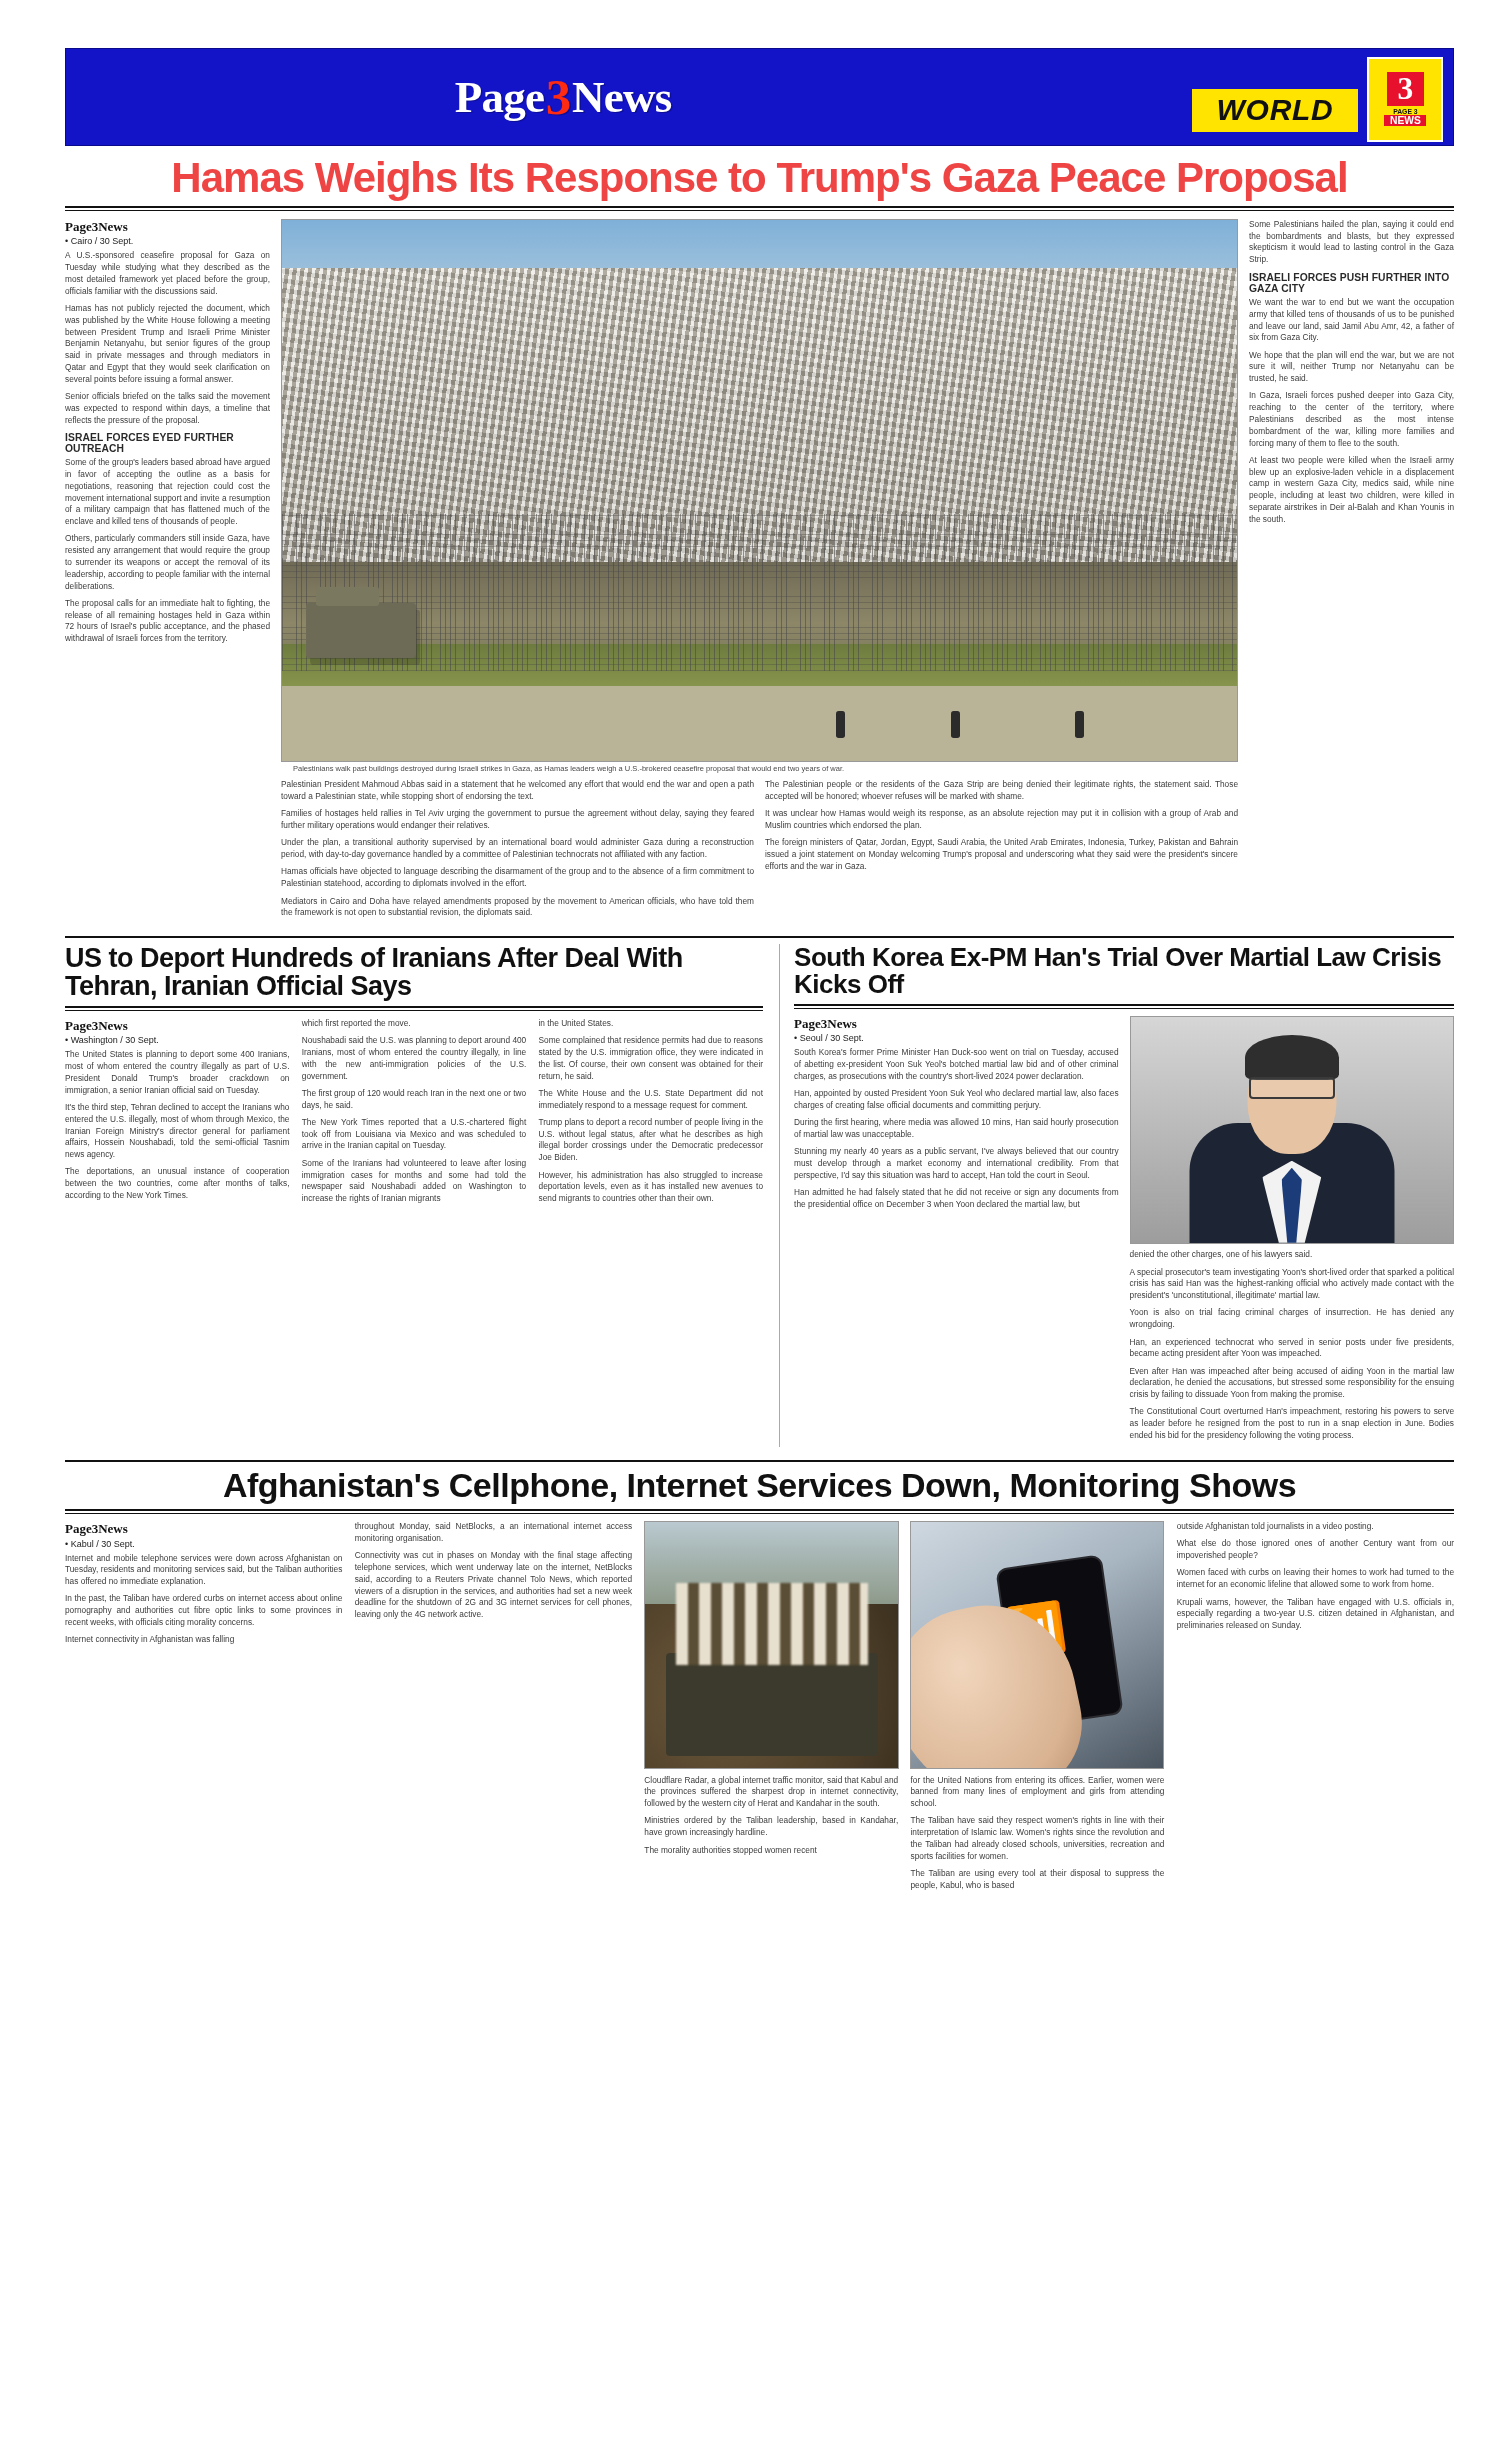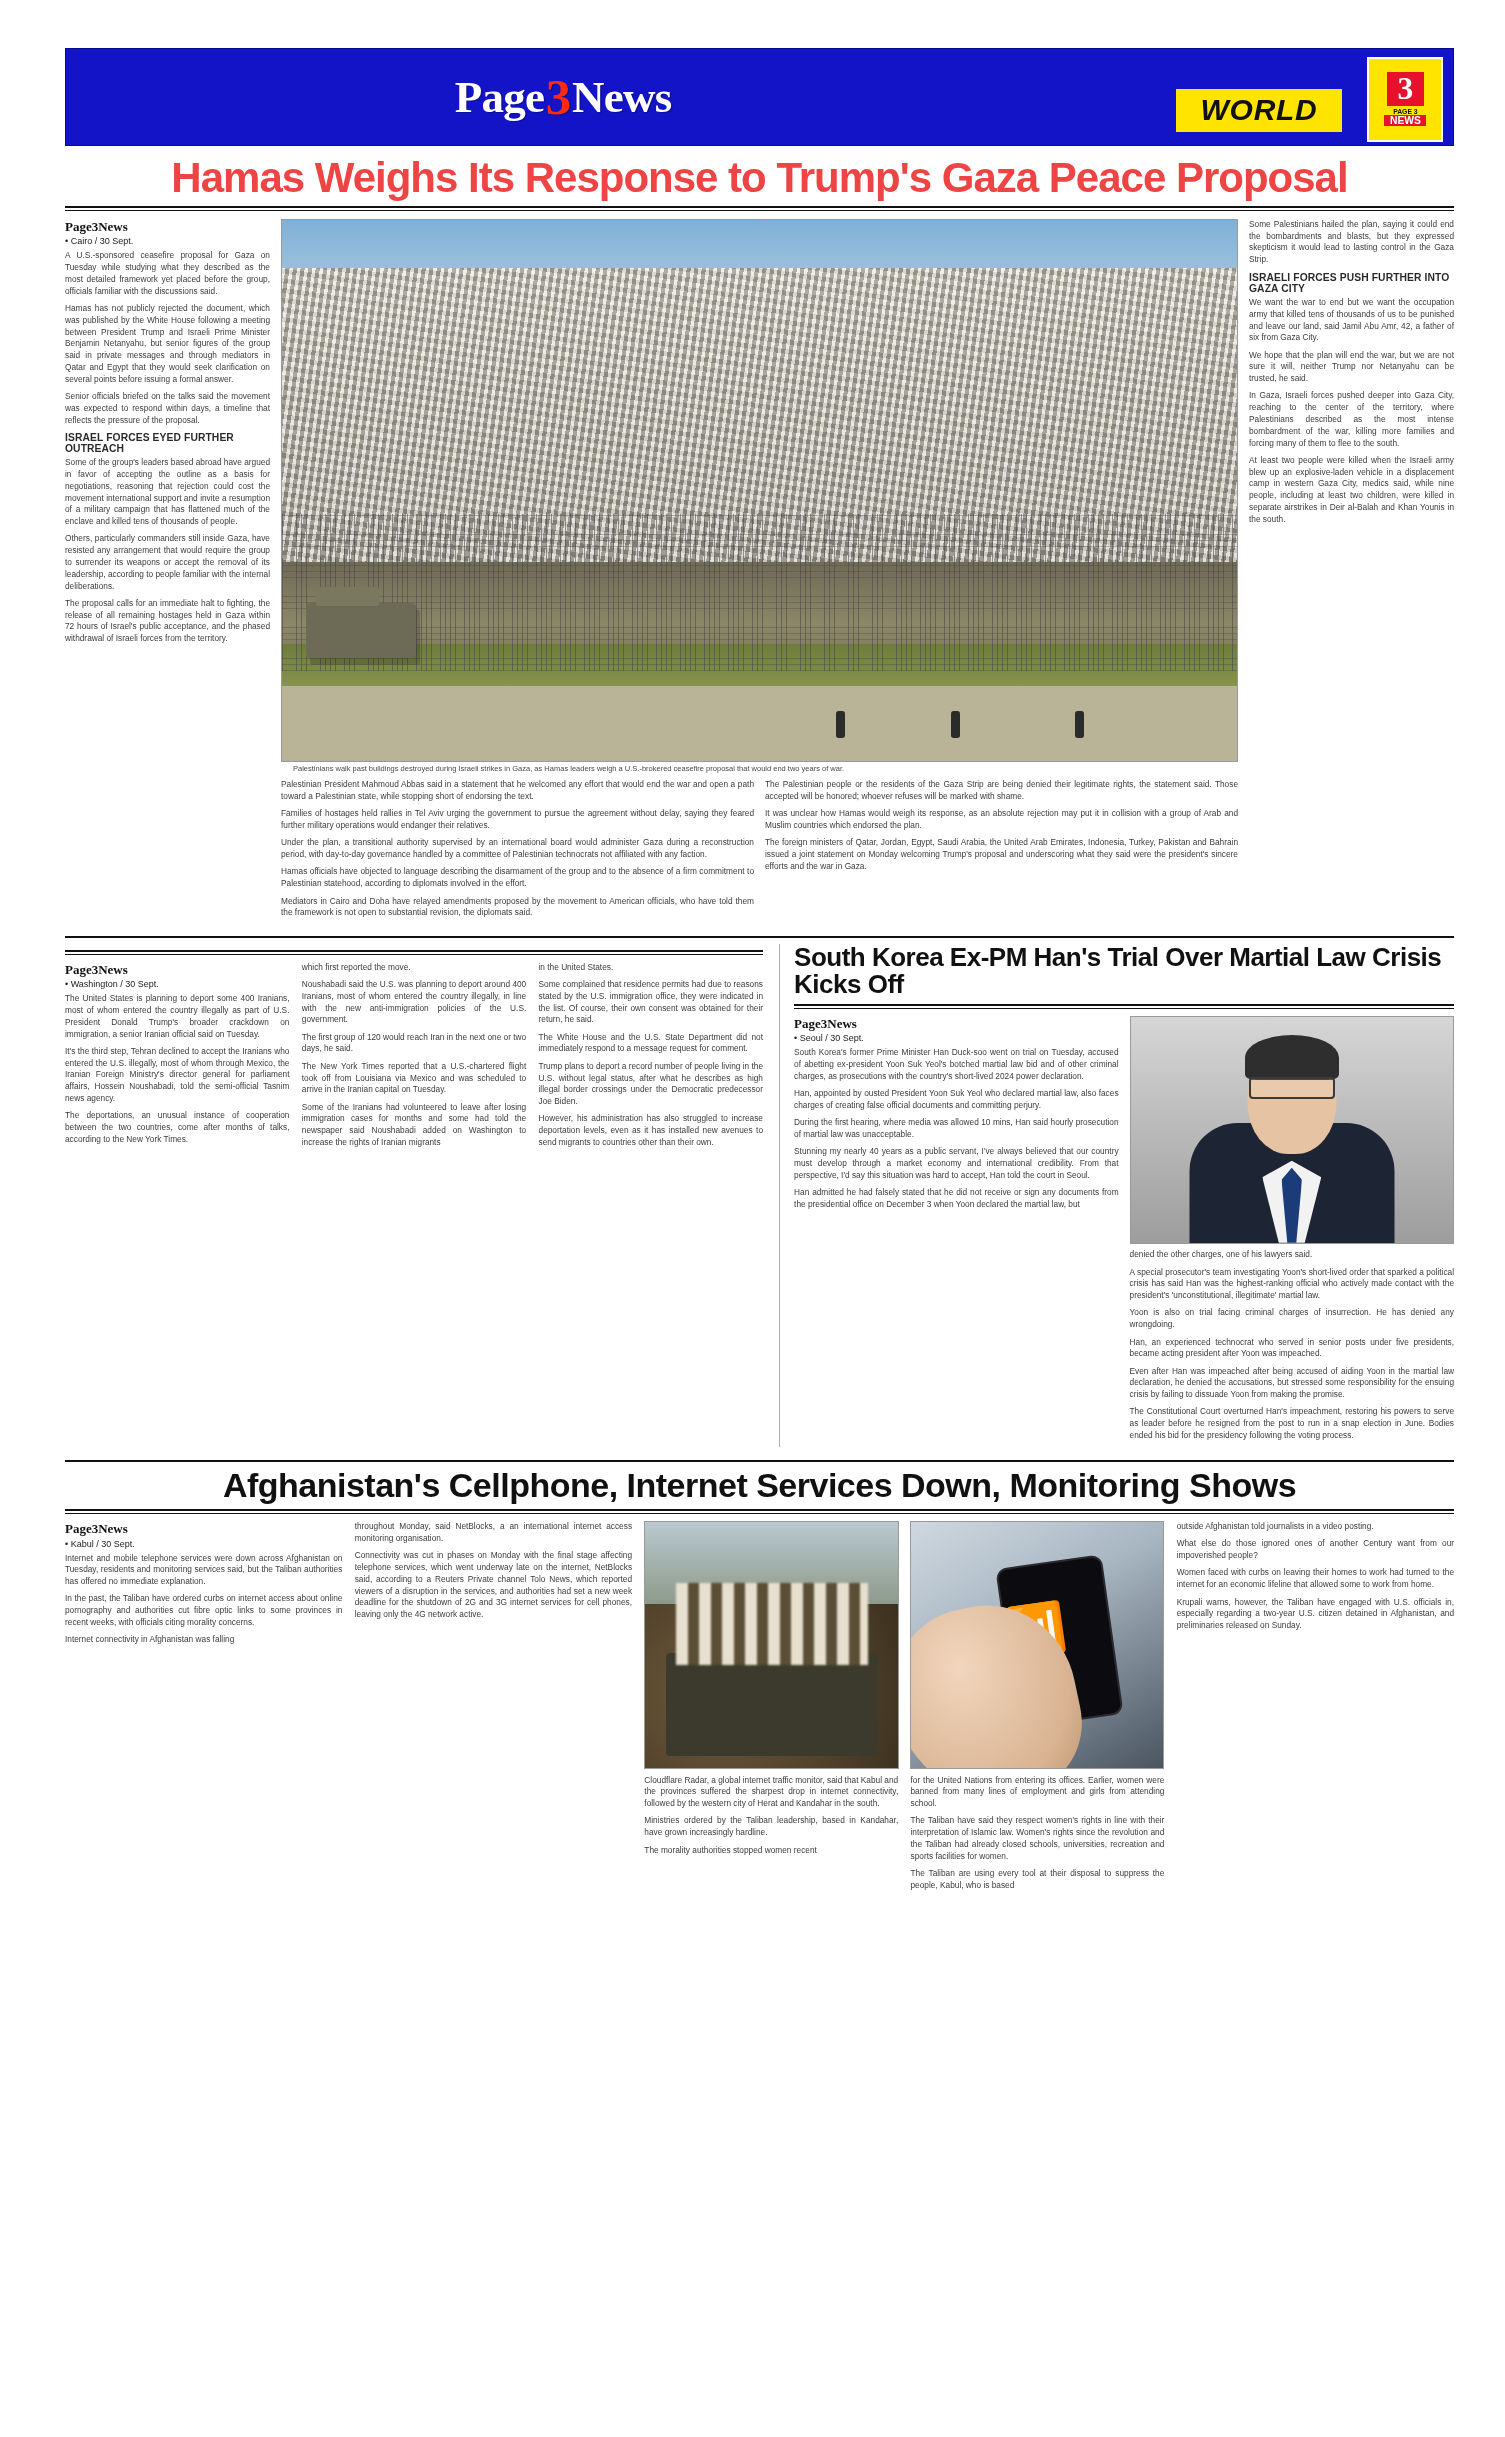--- a/index.html
+++ b/index.html
@@ -129,21 +129,21 @@
     padding-right: 9.6px;
   }
   .world-tag {
     background: #ffe400;
     color: #111111;
     font-size: 30px;
     font-weight: bold;
     font-style: italic;
     padding: 4.1px 25px 5.5px 25px;
     letter-spacing: 0.7px;
-    margin-right: 25px;
+    margin-right: 9px;
     margin-top: 27px;
     font-family: "Liberation Sans", sans-serif;
   }
   .mh-badge {
     width: 72px;
     height: 81px;
     background: #ffe400;
     border: 2.1px solid #fff;
     display: flex;
     flex-direction: column;
@@ -491,20 +491,21 @@
         <p>At least two people were killed when the Israeli army blew up an explosive-laden vehicle in a displacement camp in western Gaza City, medics said, while nine people, including at least two children, were killed in separate airstrikes in Deir al-Balah and Khan Younis in the south.</p>
       </div>
     </div>
   </div>
 
   <div class="sec-divider" style="margin-top:11px;"></div>
 
   <div class="colwrap" style="gap:16.4px; margin-top:6.8px;">
 
     <div class="col" style="flex:0 0 698px;">
+      <div class="hl-sec" style="font-size:27px;">US to Deport Hundreds of Iranians After Deal With Tehran, Iranian Official Says</div>
       <div class="rule-thick" style="margin-top:5.5px;"></div>
       <div class="rule-thin"></div>
 
       <div class="colwrap" style="gap:12.3px; margin-top:6.8px;">
         <div class="col">
           <div class="byline">
             <span class="p3">Page3News</span>
           </div>
           <div class="dateline">• Washington  /  30 Sept.</div>
           <div class="body blurry">

